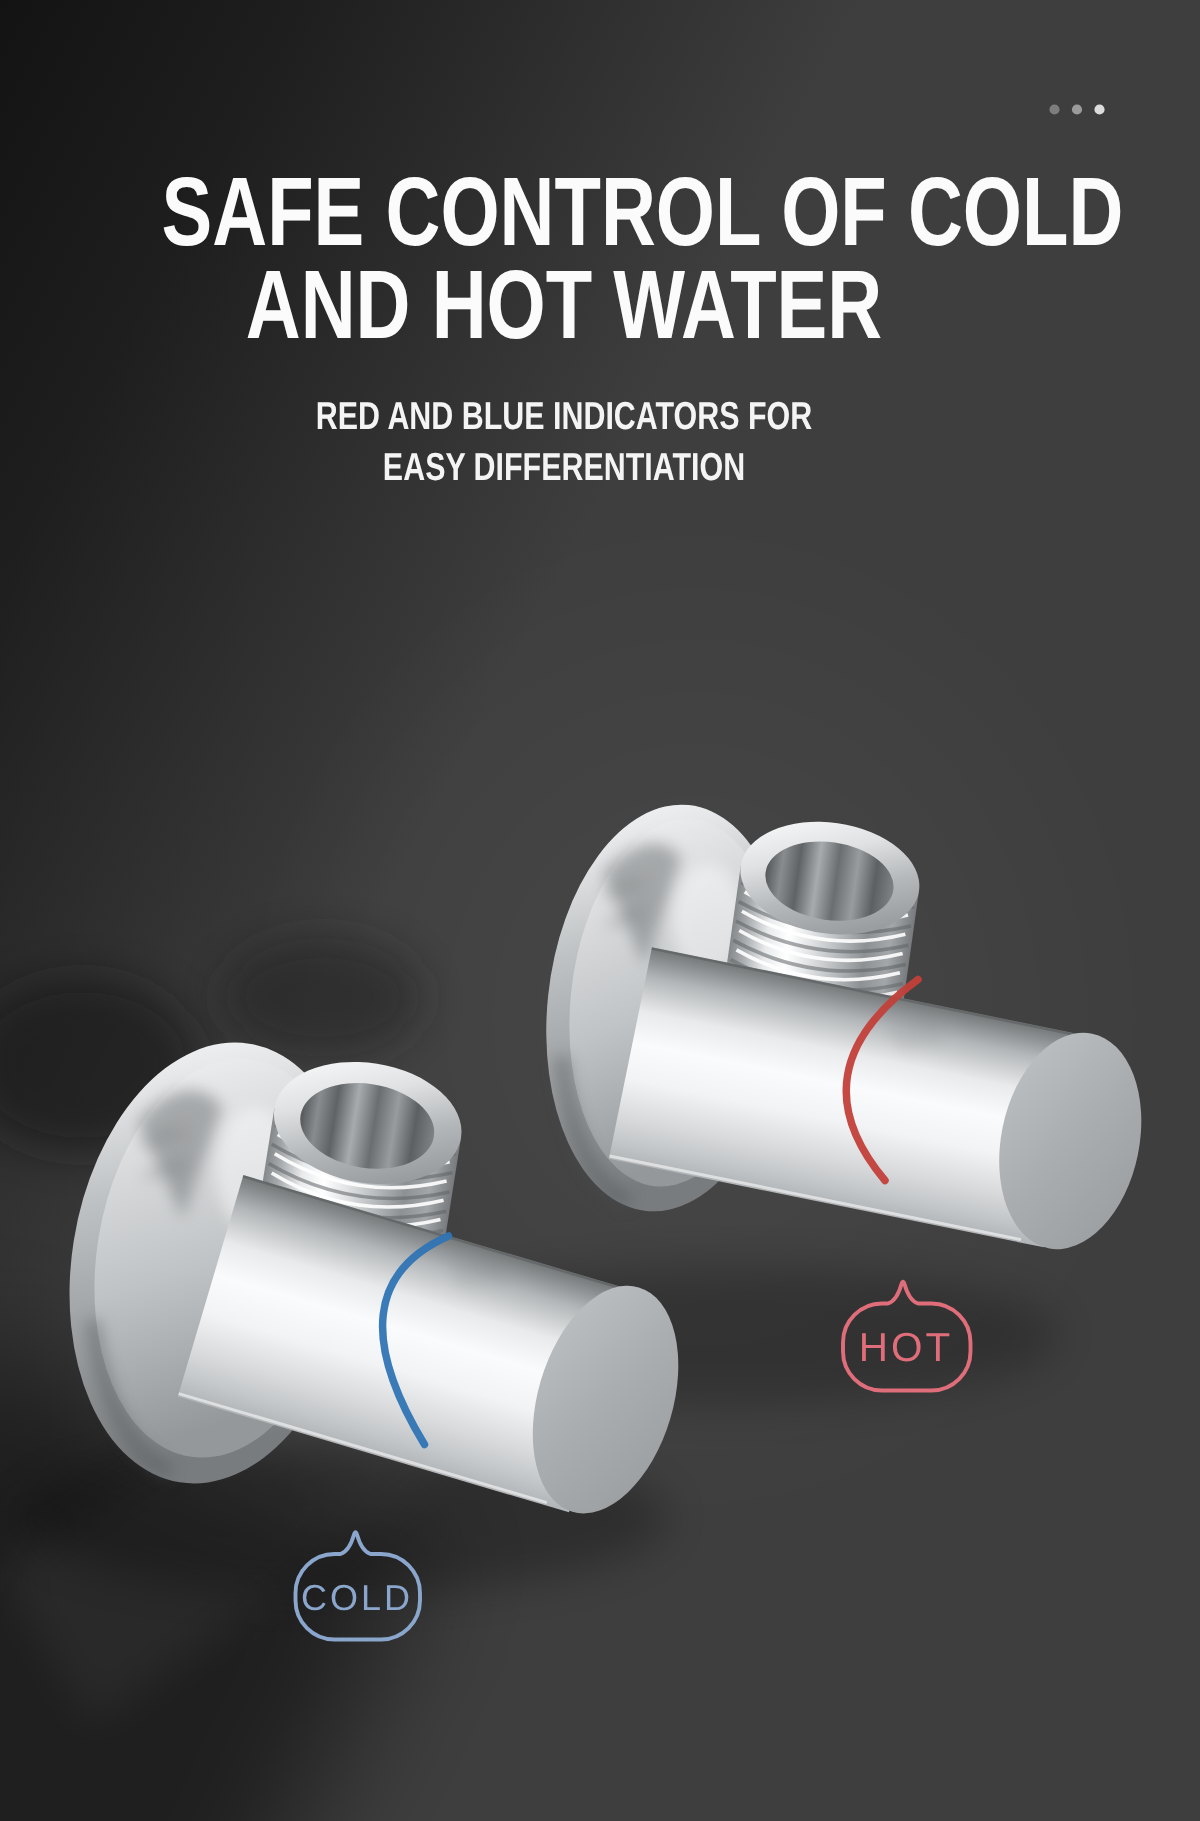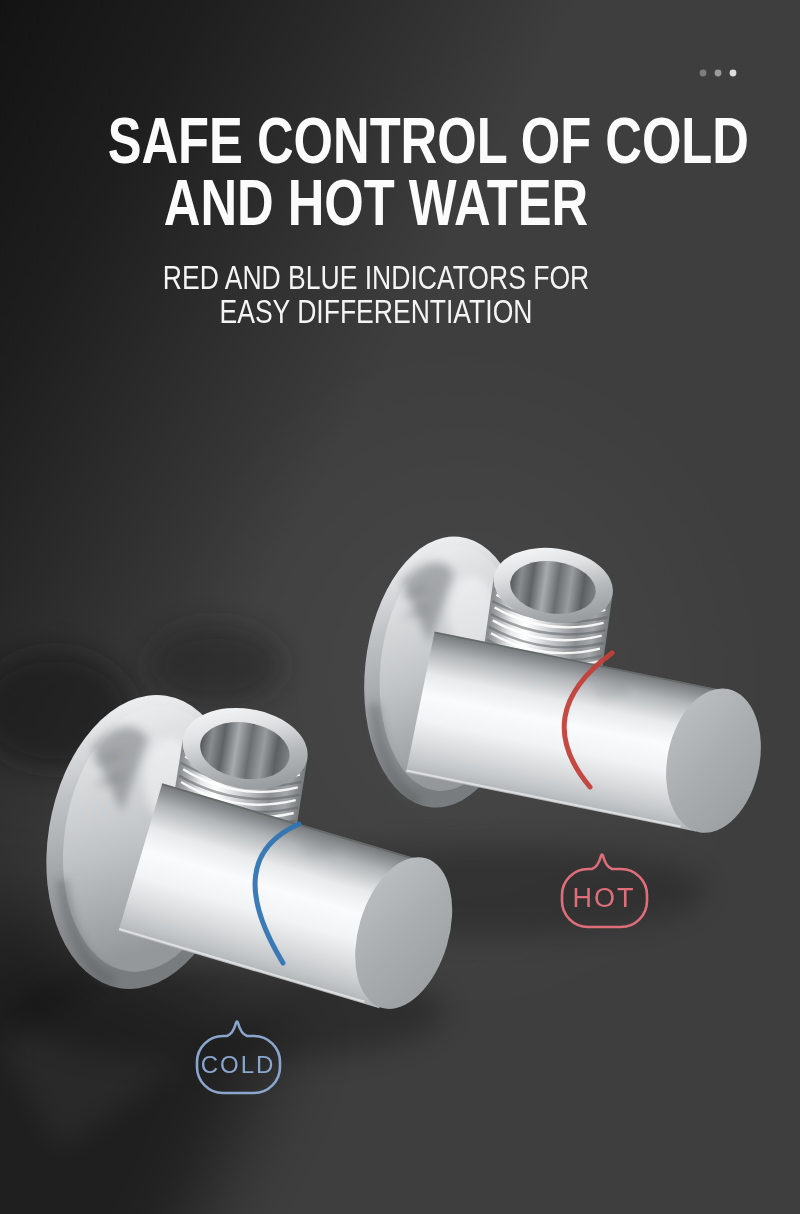--- a/index.html
+++ b/index.html
@@ -11,21 +11,21 @@
       linear-gradient(118deg, #131313 0%, #1e1e1e 14%, rgba(62,62,62,0) 40%),
       #3e3e3e;
   }
   .band{
     position:absolute;left:-170px;top:930px;width:340px;height:620px;
     background:rgba(0,0,0,0.5);filter:blur(42px);transform:rotate(25deg);
   }
   .dots{position:absolute;top:66px;left:696px;width:46px;height:16px;}
   .headline{position:absolute;top:110px;left:0;width:688px;text-align:center;color:#fbfbfb;margin-left:32px;}
   .headline h1{margin:0;font-size:65px;line-height:62px;font-weight:700;letter-spacing:0;}
-  .headline h2{margin:26px 0 0;font-size:34px;line-height:34px;font-weight:400;color:#f4f4f4;}
+  .headline h2{margin:26px 0 0;font-size:26px;line-height:34px;font-weight:700;color:#f4f4f4;}
   .t-line,.s-line{display:block;transform:scaleX(0.78);transform-origin:50% 50%;white-space:nowrap;}
   .features{margin-top:17px;}
   .features p{
     margin:0;font-size:21px;line-height:32px;font-weight:400;color:#d3d3d3;
     transform:scaleX(0.93);transform-origin:50% 50%;white-space:nowrap;
   }
   svg.product{position:absolute;left:0;top:0;}
   .bubble-text{font-family:"Liberation Sans", sans-serif;letter-spacing:2px;}
 </style>
 </head>

